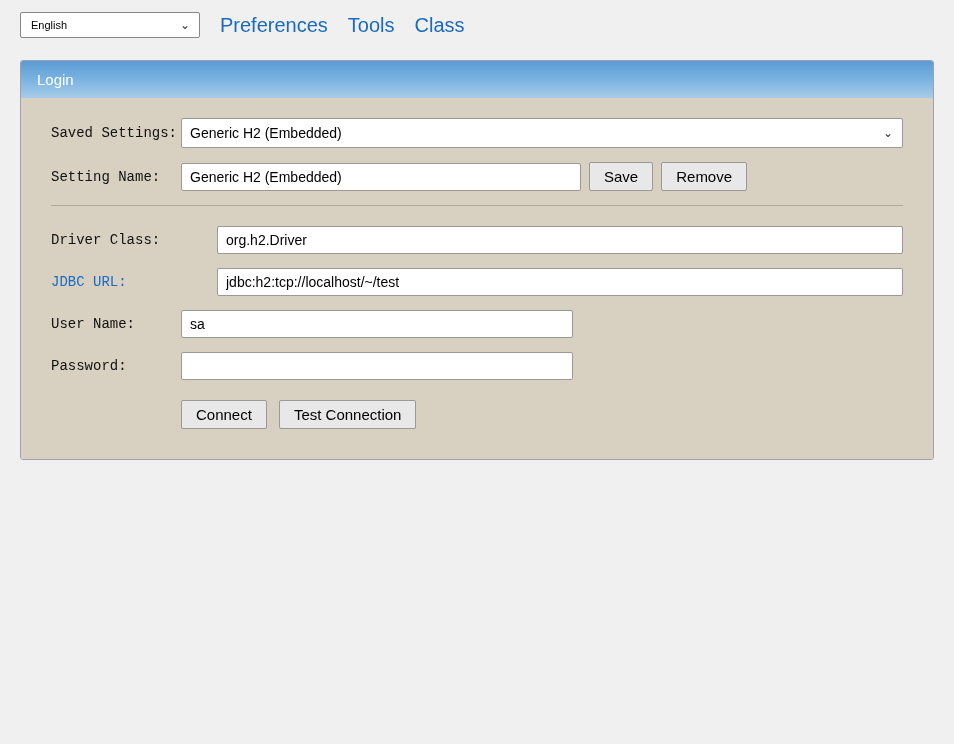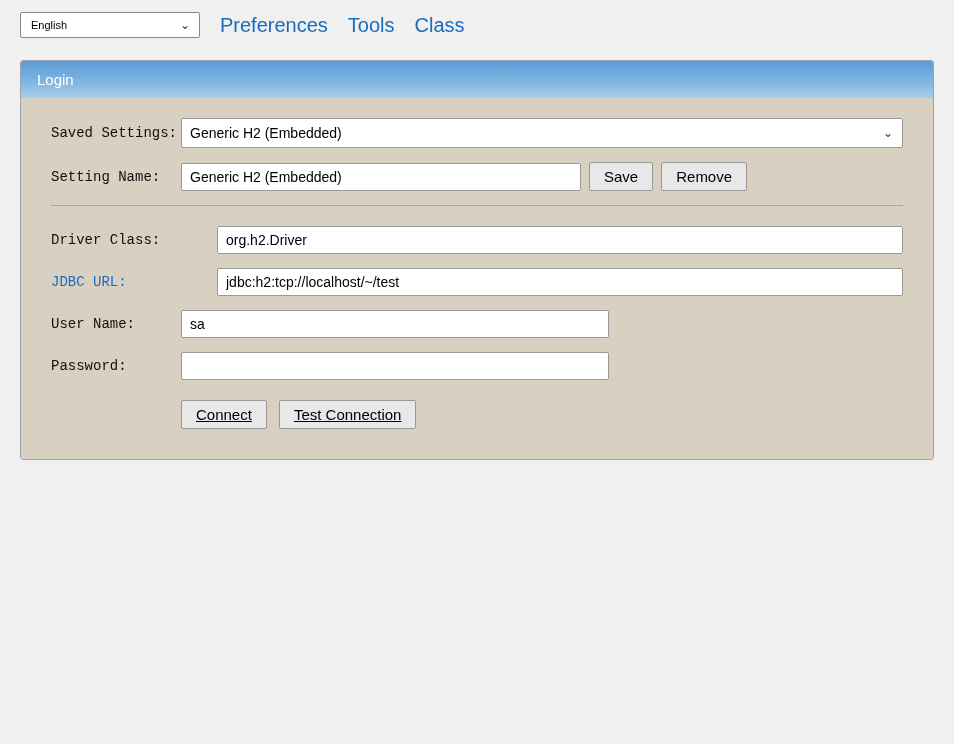--- a/index.html
+++ b/index.html
@@ -144,21 +144,21 @@
     .input-wide {
       width: 100%;
       margin-left: 36px;
     }
 
     .input-medium {
       width: 400px;
     }
 
     .input-narrow {
-      width: 428px;
+      width: 392px;
     }
 
     .btn {
       padding: 5px 14px;
       font-size: 15px;
       border: 1px solid #999;
       background: #e8e8e8;
       cursor: pointer;
       border-radius: 2px;
       white-space: nowrap;
@@ -169,21 +169,20 @@
       border-top: 1px solid #b0a898;
       margin: 10px 0 20px 0;
     }
 
     .connect-row {
       display: flex;
       align-items: center;
       gap: 12px;
       margin-top: 20px;
       padding-left: 130px;
-      text-decoration: underline;
     }
   </style>
 </head>
 <body>
 
 <div class="top-nav">
   <div class="language-select-wrapper">
     <select class="language-select">
       <option>English</option>
       <option>German</option>

